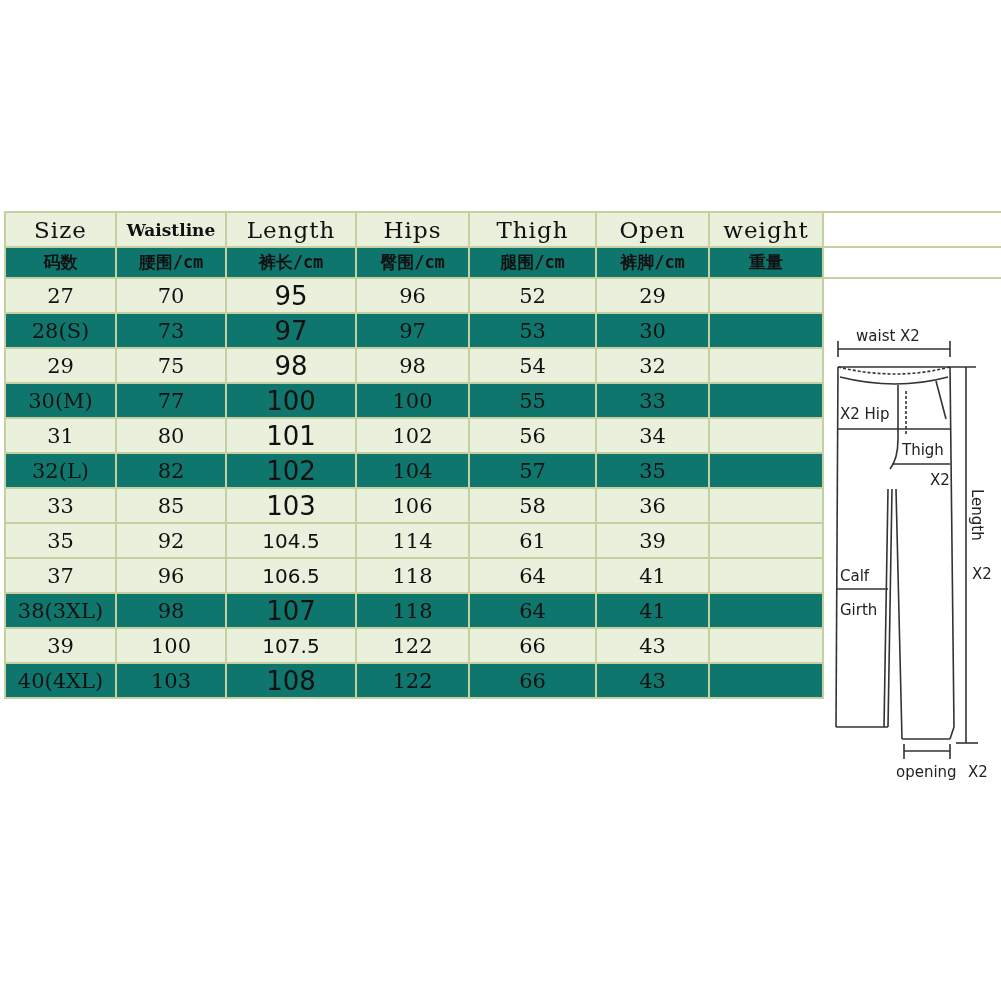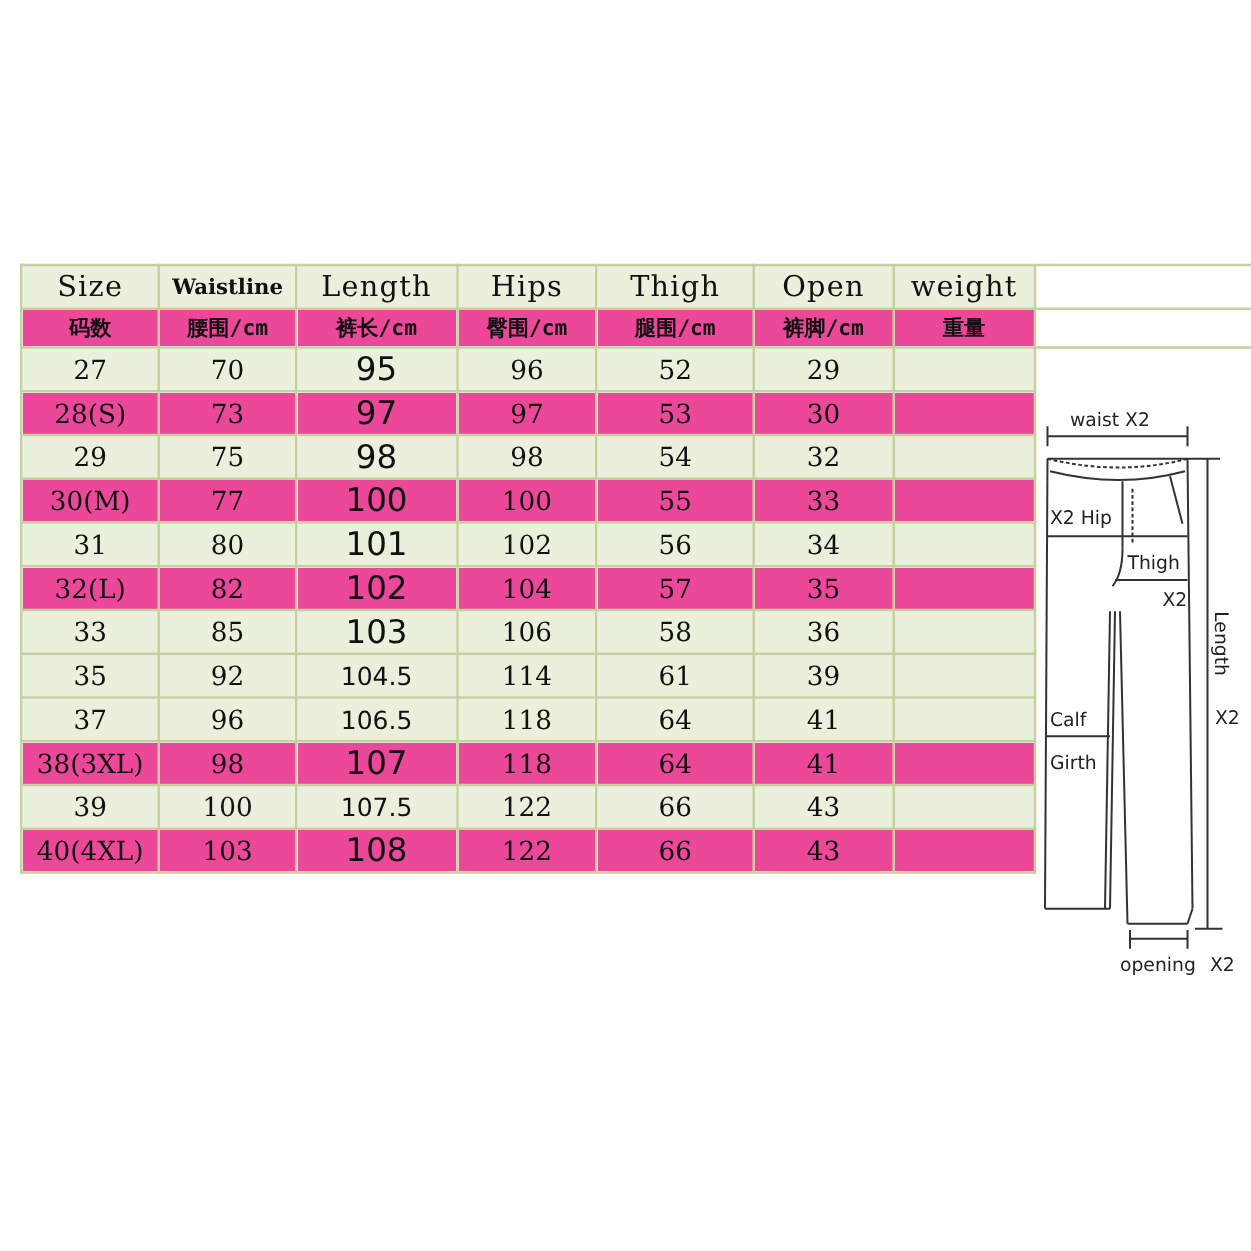--- a/index.html
+++ b/index.html
@@ -1,20 +1,20 @@
 <!DOCTYPE html>
 <html><head>
 <meta charset="utf-8">
 <style>
   html, body { margin: 0; padding: 0; background: #ffffff; }
   body { width: 1001px; height: 1001px; position: relative; overflow: hidden; font-family: "DejaVu Serif", "Liberation Serif", serif; color: #111; }
-  .table { position: absolute; left: 16px; top: 211px; border-collapse: collapse; table-layout: fixed; padding-left: 41px; }
+  .table { position: absolute; left: 4px; top: 211px; border-collapse: collapse; table-layout: fixed; padding-left: 41px; }
   .table td { border: 2px solid #c5cf9f; text-align: center; padding: 0; overflow: hidden; white-space: nowrap; }
   .row-green td.c { background: #e9f0dc; }
-  .row-white td.c { background: #ec4899; text-align: center; }
+  .row-white td.c { background: #0f766e; text-align: center; }
   .hdr td { height: 33px; font-size: 23px; font-family: "DejaVu Serif", "Liberation Serif", serif; letter-spacing: 1px; }
   .hdr td.small { font-size: 17px; font-weight: bold; letter-spacing: 0; margin-left: 23px; }
   .sub td { height: 29px; font-size: 17px; font-weight: bold; font-family: "DejaVu Sans Mono", "Liberation Mono", monospace; }
   .data td { height: 33px; font-size: 21px; font-family: "DejaVu Serif", "Liberation Serif", serif; }
   .data td.len { font-family: "DejaVu Sans", "Liberation Sans", sans-serif; font-size: 26px; }
   .data td.len.dec { font-size: 20px; margin-left: 16px; }
   td.extra { border-left: 2px solid #c5cf9f; border-right: none; border-top: 2px solid #c5cf9f; }
   td.noborder { border: none !important; background: #fff !important; }
   .diagram { position: absolute; left: 826px; top: 290px; width: 175px; height: 470px; margin-top: 29px; }
   .diagram svg { width: 100%; height: 100%; }

